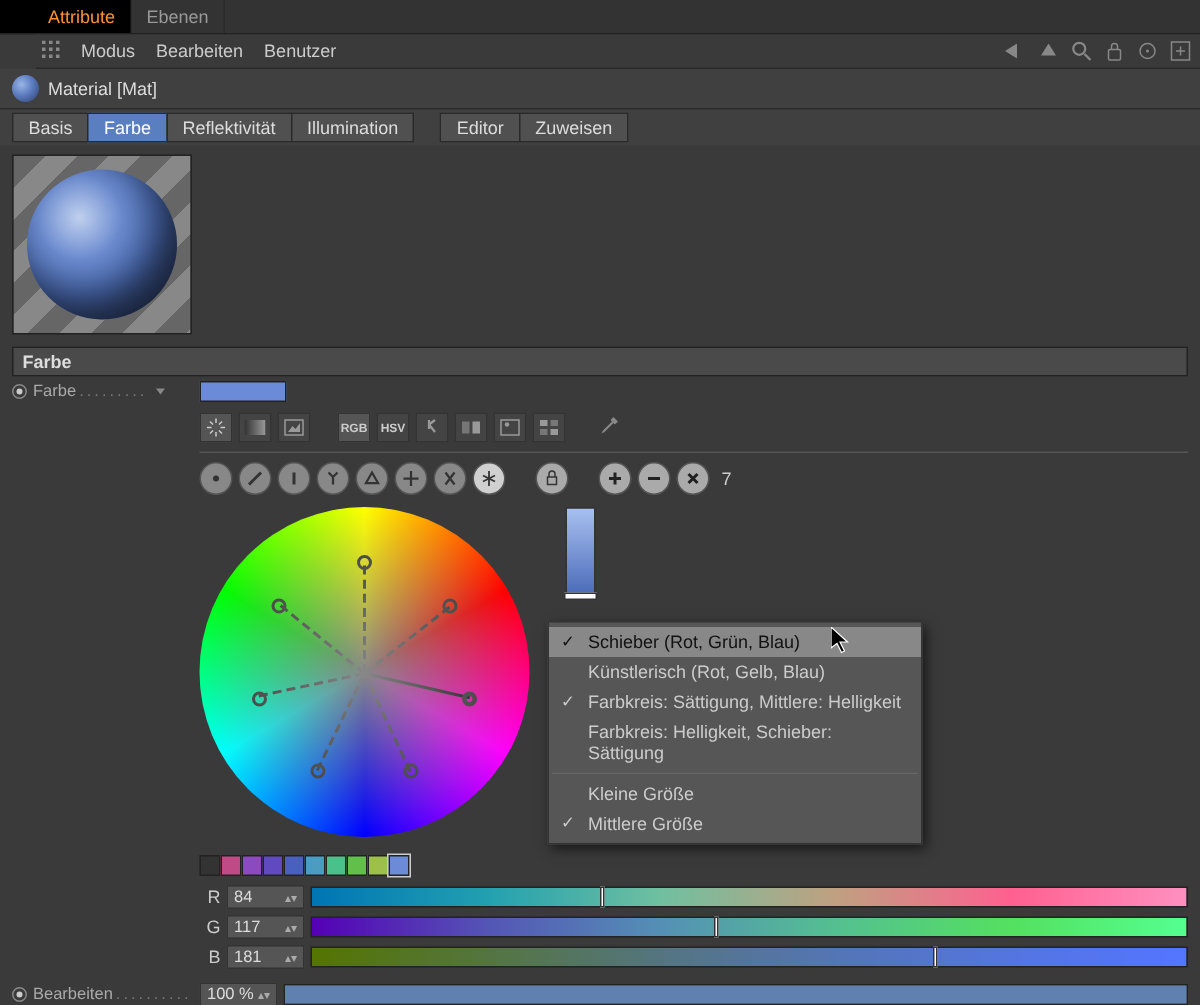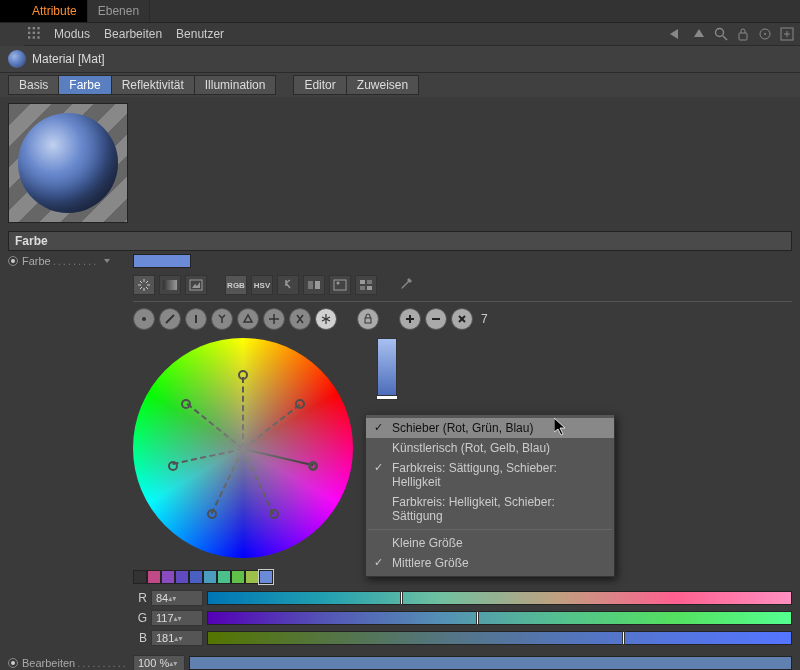--- a/index.html
+++ b/index.html
@@ -59,21 +59,21 @@
 .wheel-solid { position:absolute; border-top: 2px solid #111; transform-origin: left center; }
 
 .value-slider { width: 20px; height: 60px; background: linear-gradient(#a8c0f0, #4a6ab8); border:1px solid #333; position: relative; }
 .value-handle { position:absolute; bottom:-3px; left:-2px; right:-2px; height:5px; background:#fff; border:1px solid #333; }
 
 .swatch-bar { display:flex; margin: 12px 0 4px 125px; }
 .swatch { width:14px; height:14px; border:1px solid #222; }
 
 .rgb-row { display:flex; align-items:center; gap:4px; padding:2px 0 2px 125px; }
 .rgb-label { width:14px; color:#ccc; text-align:right; }
-.num-field { width: 52px; height:16px; background:#555; border:1px solid #333; color:#ddd; padding:0 4px; display:flex; align-items:center; justify-content:flex-start; font-size:11px; }
+.num-field { width: 52px; height:16px; background:#555; border:1px solid #333; color:#ddd; padding:0 4px; display:flex; align-items:center; justify-content:space-between; font-size:11px; }
 .spinner { font-size:8px; color:#aaa; }
 .grad-bar { flex:1; height:14px; border:1px solid #222; position:relative; }
 .grad-handle { position:absolute; top:-1px; bottom:-1px; width:3px; background:#fff; border:1px solid #333; }
 
 .context-menu { position:absolute; background:#565656; border:1px solid #333; box-shadow: 2px 3px 8px rgba(0,0,0,0.6); padding: 3px 0; z-index: 100; width: 250px; }
 .ctx-item { padding: 3px 10px 3px 26px; color:#ccc; position:relative; cursor:pointer; font-size: 12px; }
 .ctx-item.hover { background:#888; color:#111; }
 .ctx-check::before { content:'✓'; position:absolute; left:8px; color:#ccc; font-size:11px; }
 .ctx-item.hover.ctx-check::before { color:#111; }
 .ctx-sep { height:1px; background:#444; margin:3px 2px; border-top:1px solid #666; }
@@ -341,21 +341,21 @@
         <div class="wheel-node" style="left:24%;top:30%"></div>
       </div>
     </div>
     <div class="value-slider">
       <div class="value-handle"></div>
     </div>
 
     <div class="context-menu" style="left:232px; top:76px;">
       <div class="ctx-item ctx-check hover">Schieber (Rot, Grün, Blau)</div>
       <div class="ctx-item">Künstlerisch (Rot, Gelb, Blau)</div>
-      <div class="ctx-item ctx-check">Farbkreis: Sättigung, Schieber: Helligkeit</div>
+      <div class="ctx-item ctx-check">Farbkreis: Sättigung, Mittlere: Helligkeit</div>
       <div class="ctx-item">Farbkreis: Helligkeit, Schieber: Sättigung</div>
       <div class="ctx-sep"></div>
       <div class="ctx-item">Kleine Größe</div>
       <div class="ctx-item ctx-check">Mittlere Größe</div>
     </div>
     <svg class="cursor-arrow" style="left:421px; top:80px;" width="14" height="18" viewBox="0 0 14 18">
         <polygon points="0,0 0,14 4,11 7,17 9,16 6,10 11,10" fill="#000" stroke="#fff" stroke-width="0.8"></polygon>
       </svg>
   </div>
 

